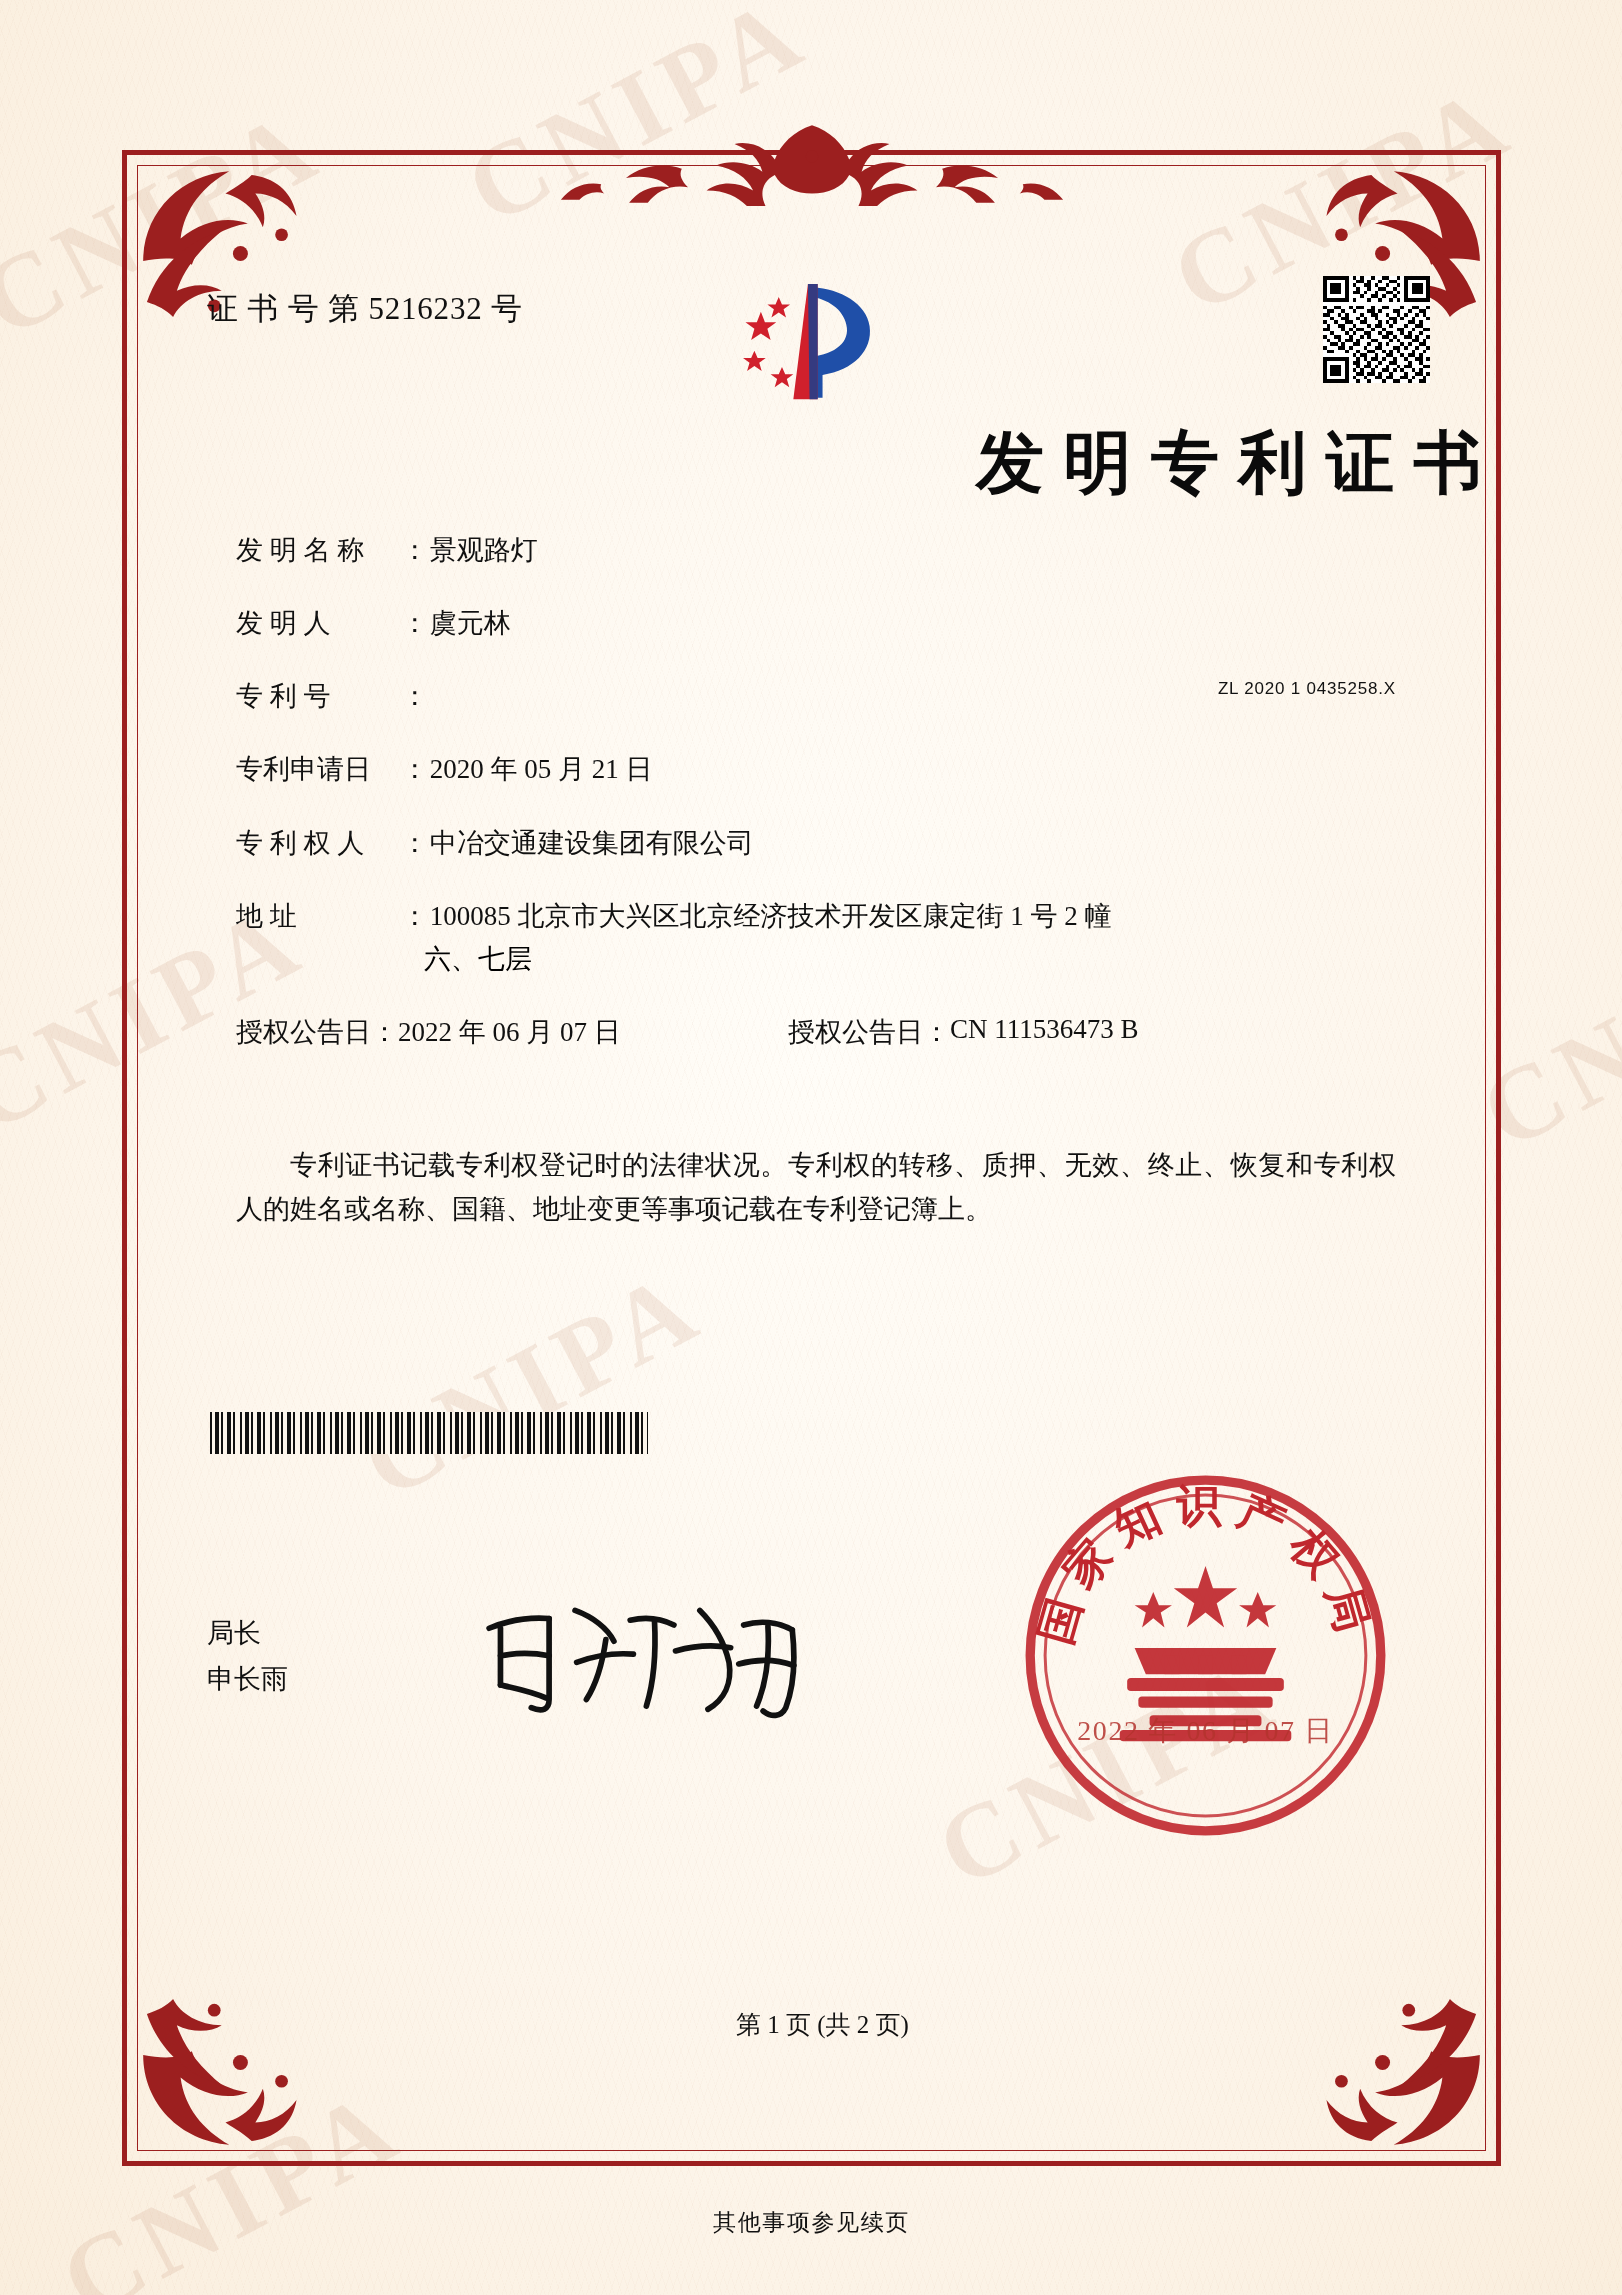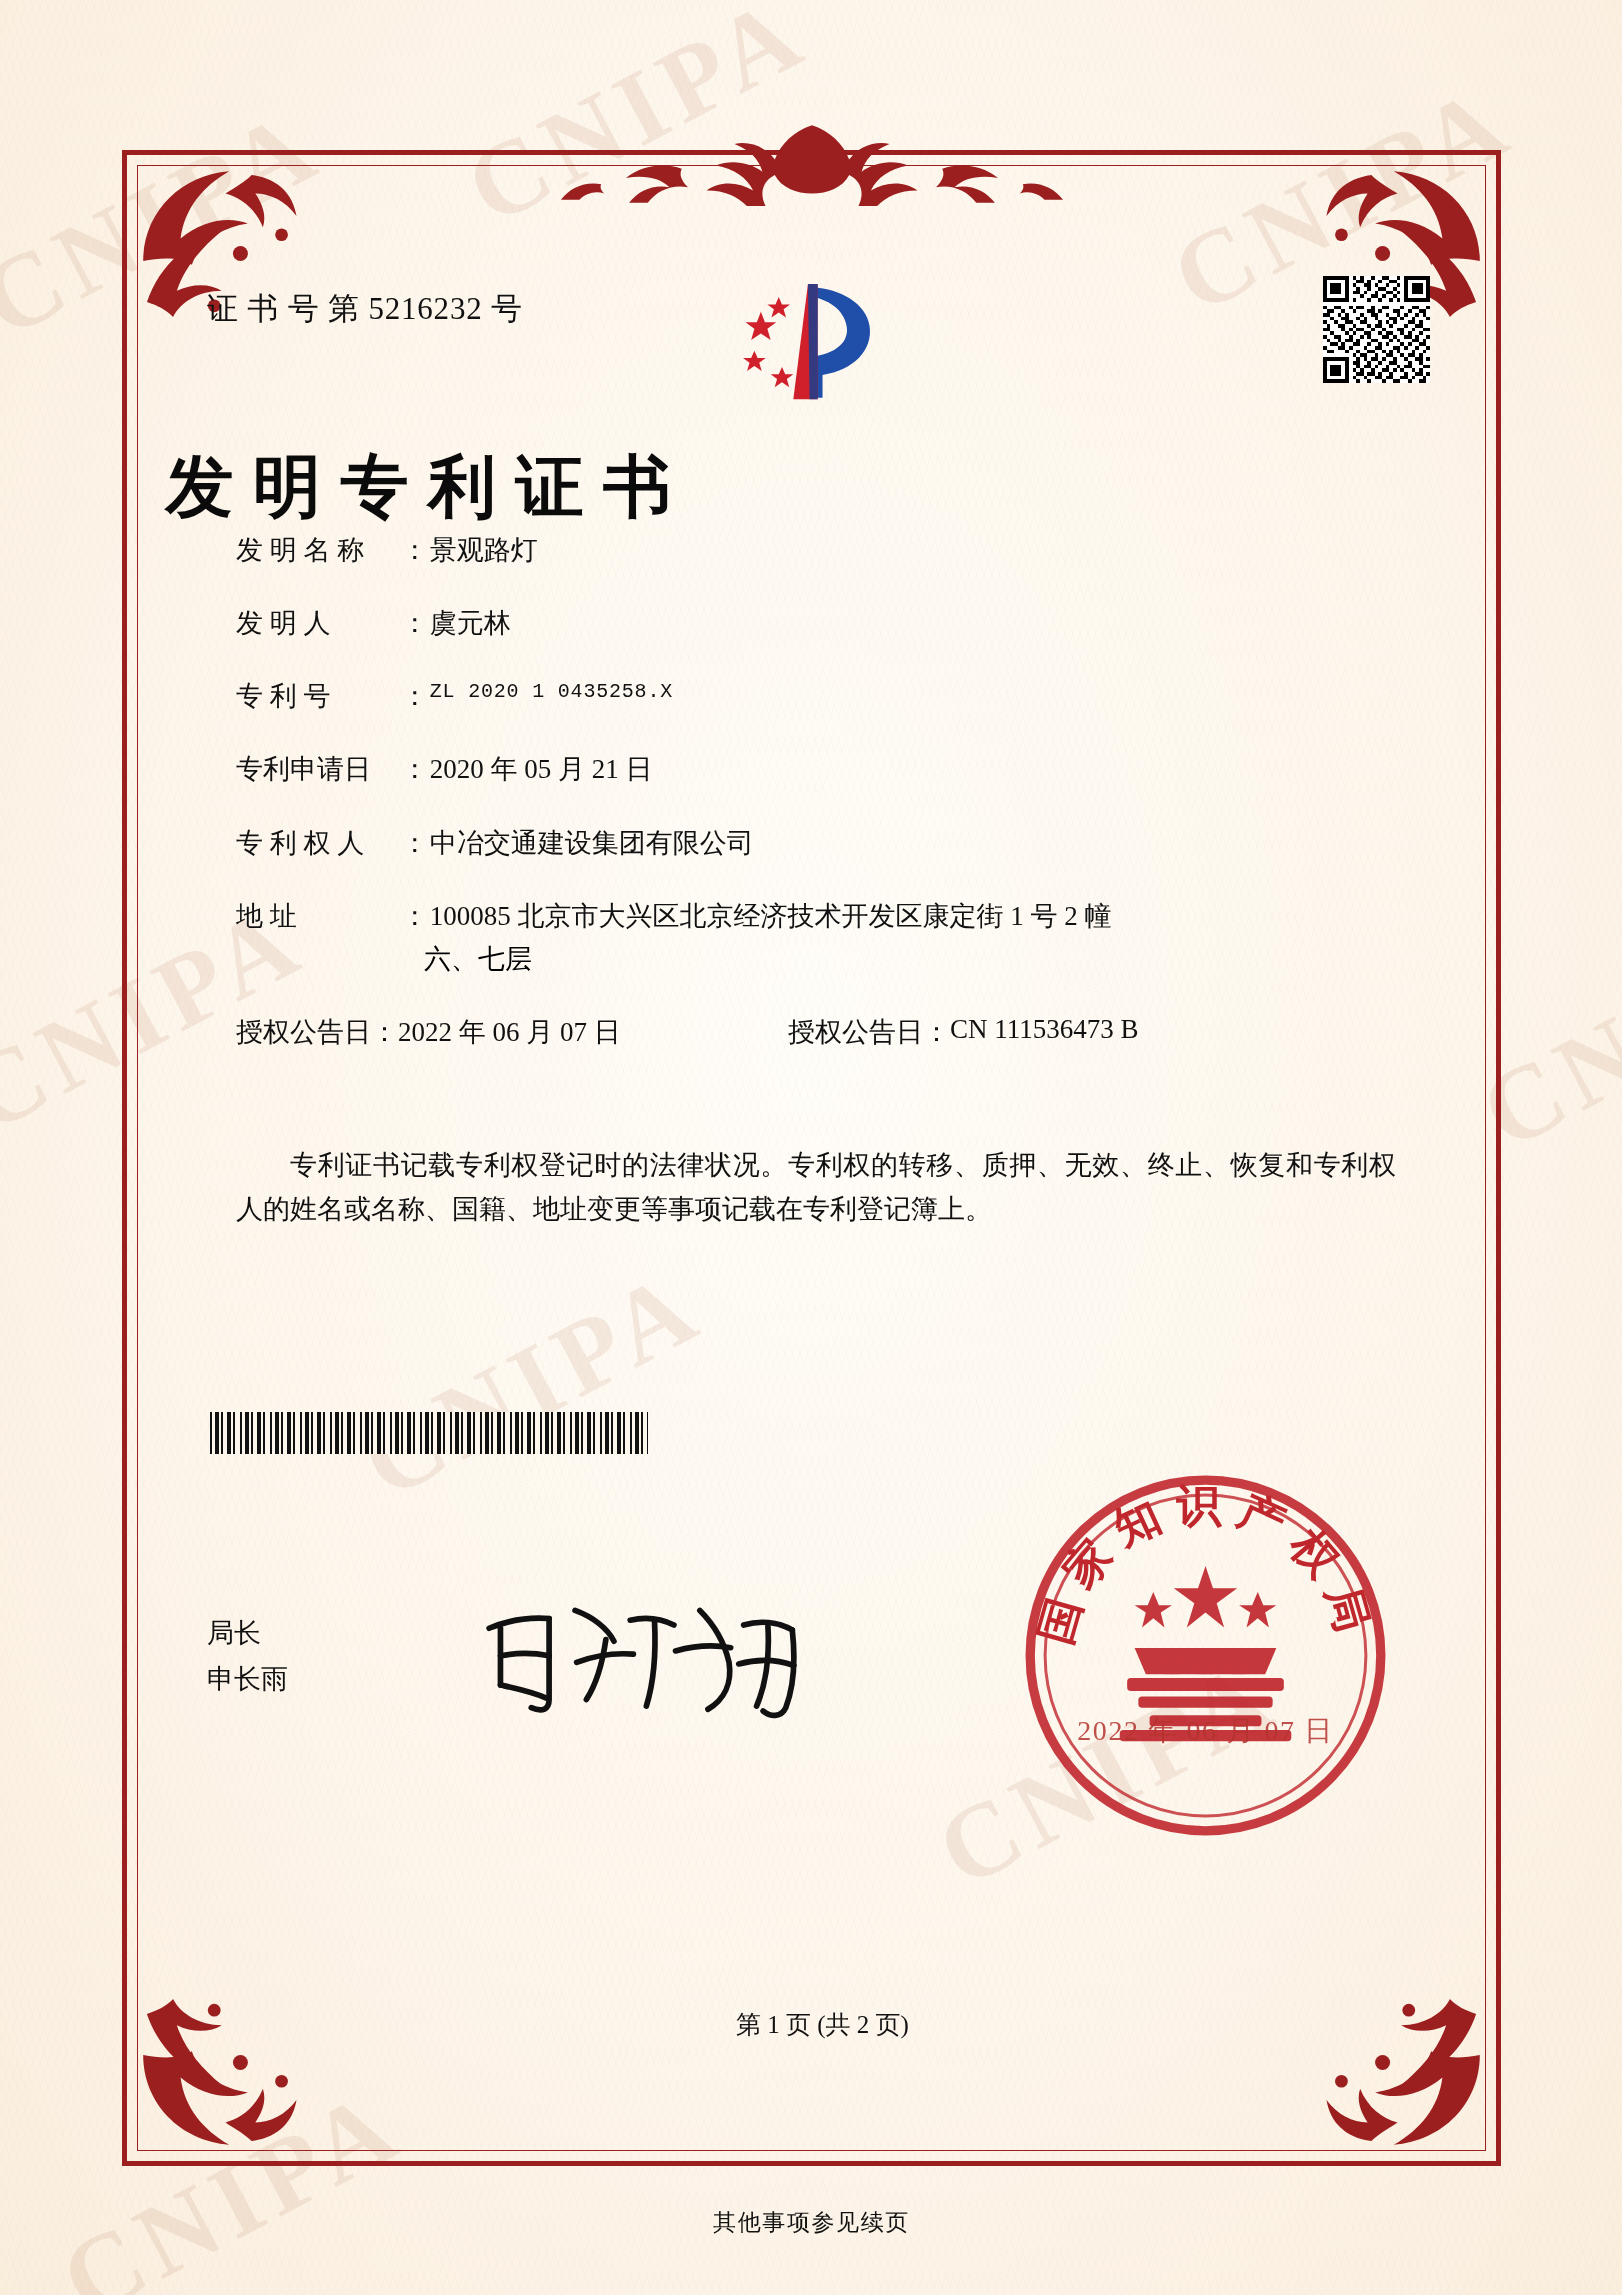--- a/index.html
+++ b/index.html
@@ -124,22 +124,22 @@
     transform: translateX(-50%);
     width: 187px;
     height: 142px;
   }
   #logo svg { display:block; width:100%; height:100%; }
 
   #title {
     position: absolute;
     left: 0;
     right: 0;
-    top: 292px;
-    text-align: left;
+    top: 268px;
+    text-align: right;
     font-size: 68px;
     font-weight: 700;
     letter-spacing: 19.5px;
     text-indent: 19.5px;
     color: #0b0b0b;
     font-family: "Liberation Serif", serif;
     padding-left: 24px;
   }
 
   .fields {
@@ -158,21 +158,21 @@
   }
   .field-label {
     width: 162px;
     flex: 0 0 162px;
     display: flex;
     justify-content: space-between;
     white-space: nowrap;
   }
   .field-colon { margin: 0 1.6px 0 3.2px; }
   .field-value { flex: 1; }
-  .field-value.mono { font-family: Liberation Mono, monospace; font-size: 20px; letter-spacing: 0.8px;}
+  .field-value.mono { font-family: Liberation Sans, sans-serif; font-size: 17px; letter-spacing: 0.8px; text-align: right;}
   .sub-line { margin-left: 188px; font-size: 27px; margin-top: -24px; margin-bottom: 32px; }
 
   .two-col {
     display: flex;
     font-size: 27px;
     color: #111;
     margin-bottom: 32px;
     gap: 33px;
   }
   .two-col .c1 { width: 519px; flex: 0 0 519px; display:flex; }

